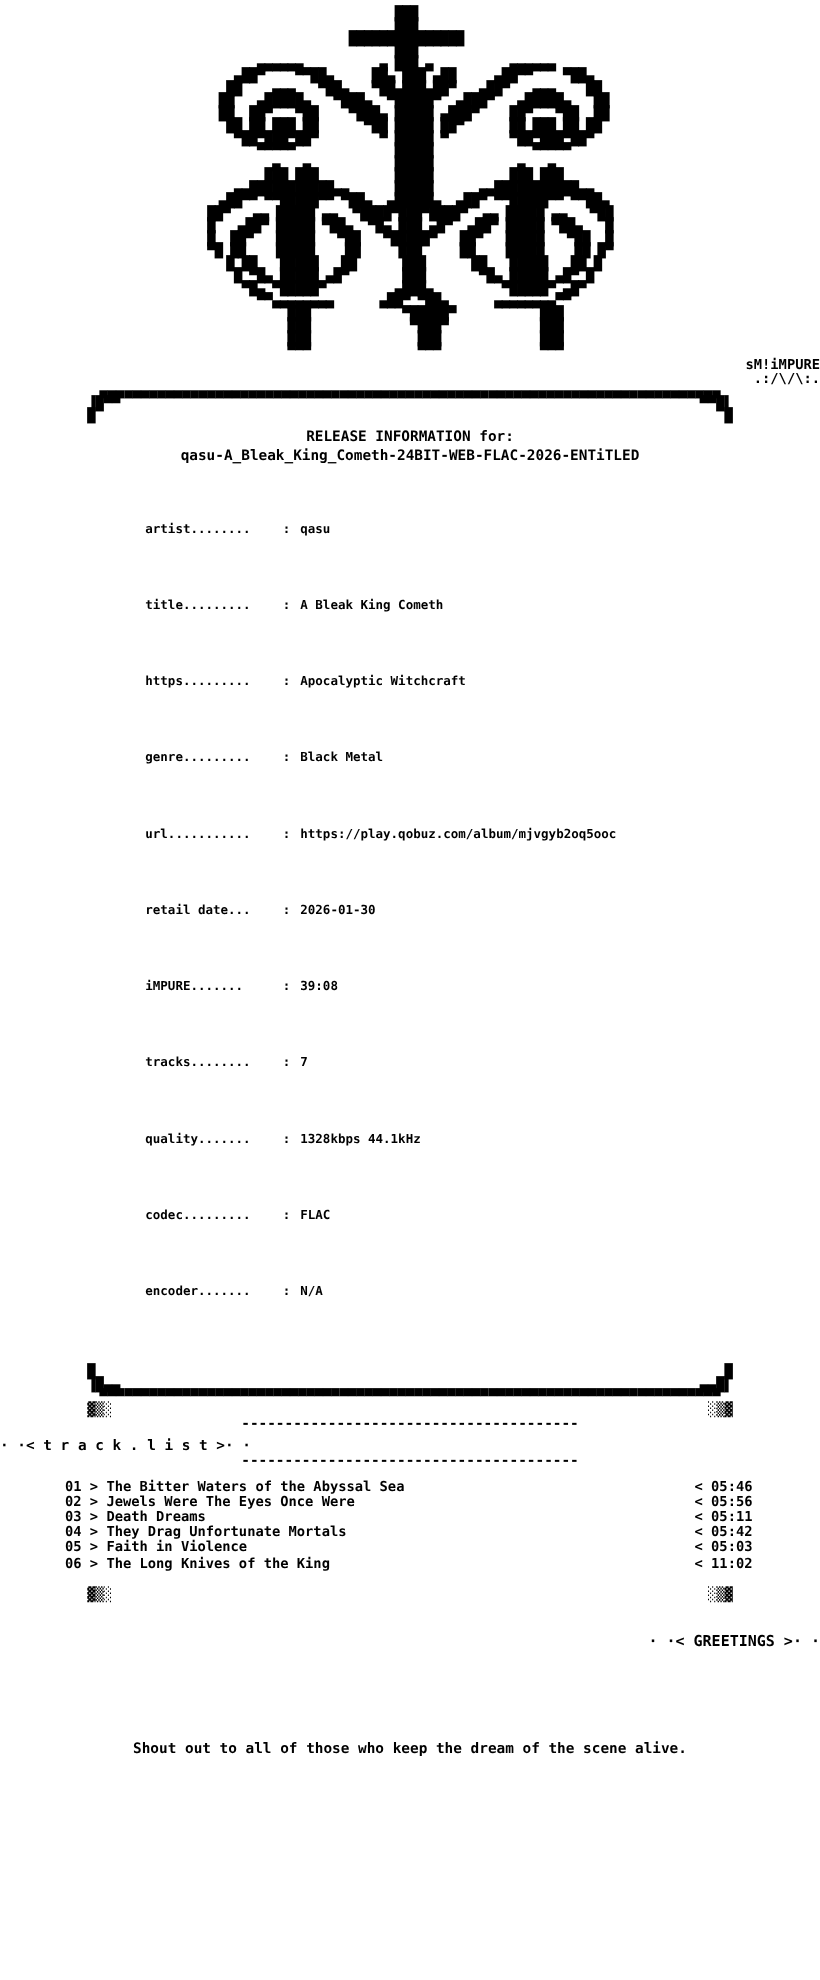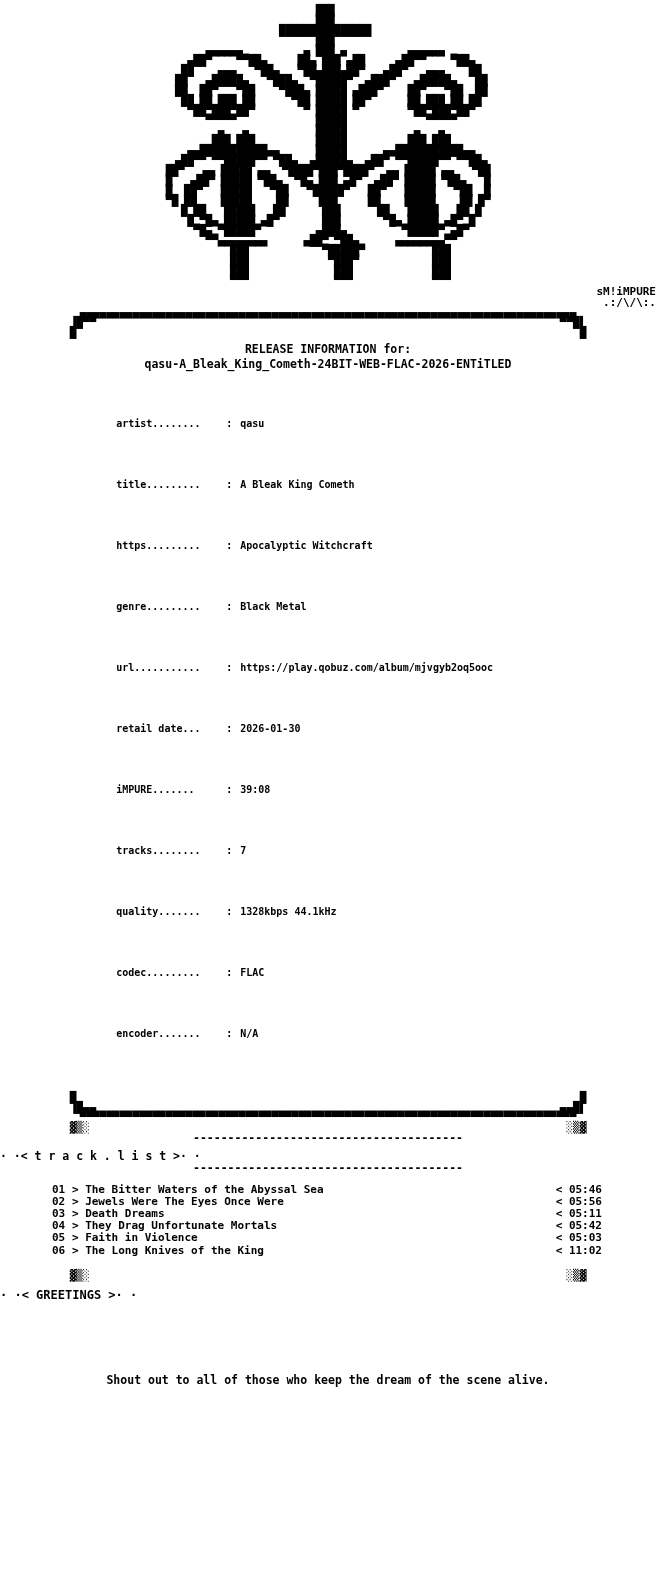--- a/index.html
+++ b/index.html
@@ -105,26 +105,26 @@
   .track-row {
     display: flex;
     justify-content: space-between;
     white-space: pre;
   }
   .track-left { white-space: pre; }
   .track-right { white-space: pre; padding-right: 6px; }
 
   
   .gr-head {
-    text-align: left;
+    text-align: right;
     font-size: 12px;
     line-height: 16px;
     font-weight: bold;
     white-space: pre;
-    margin-top: 6px;
+    margin-top: 24px;
   }
   .gr-lines {
     margin-top: 20px;
     font-size: 11.5px;
     line-height: 23px;
     font-weight: bold;
     white-space: pre;
   }
   .gr-l1 { text-align: center; }
 </style>

